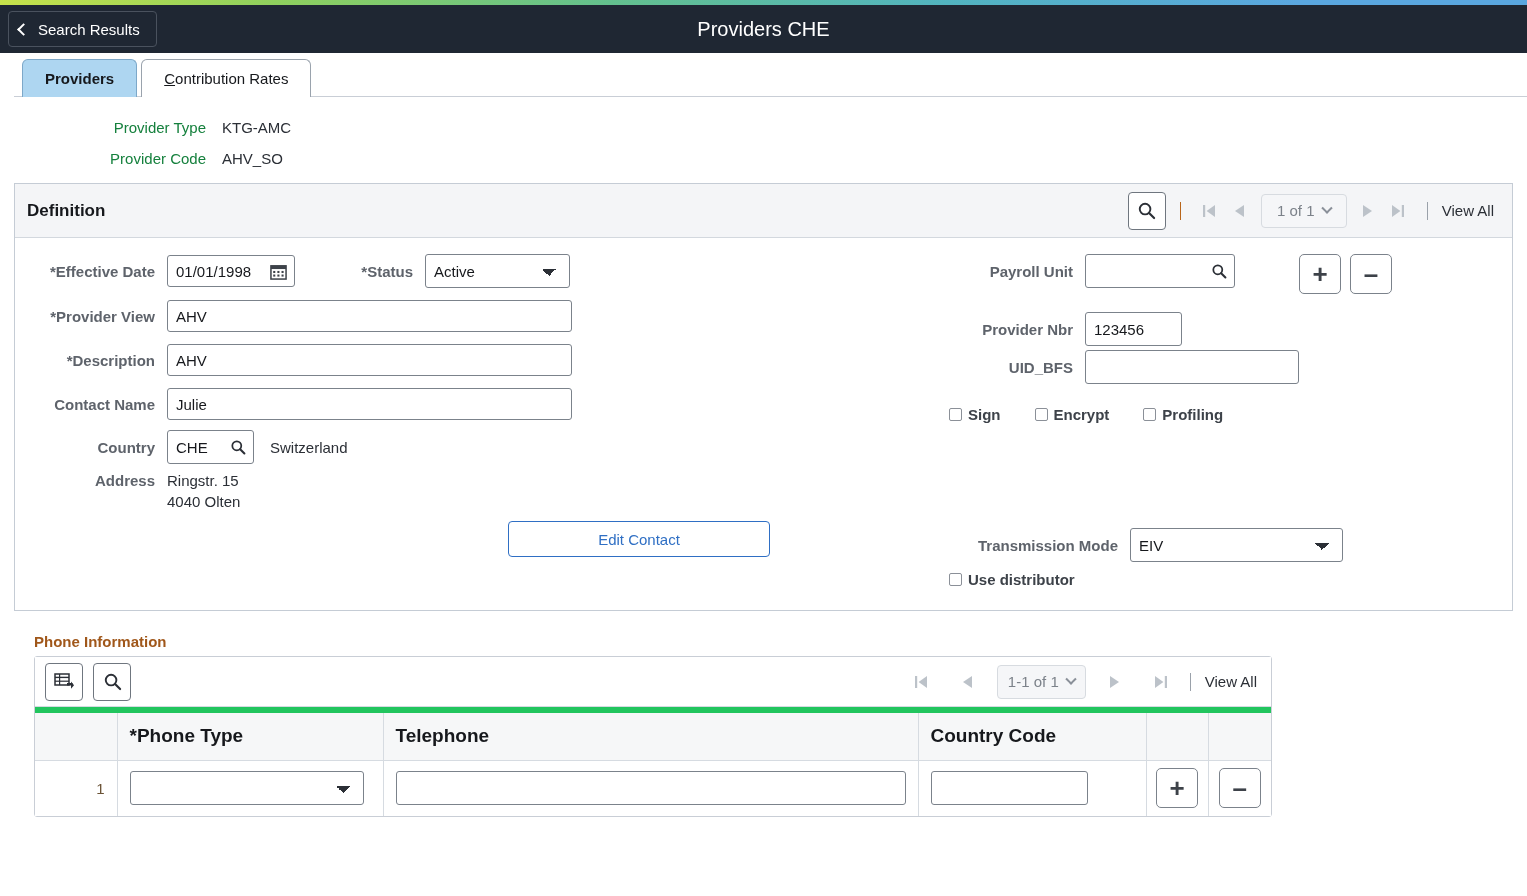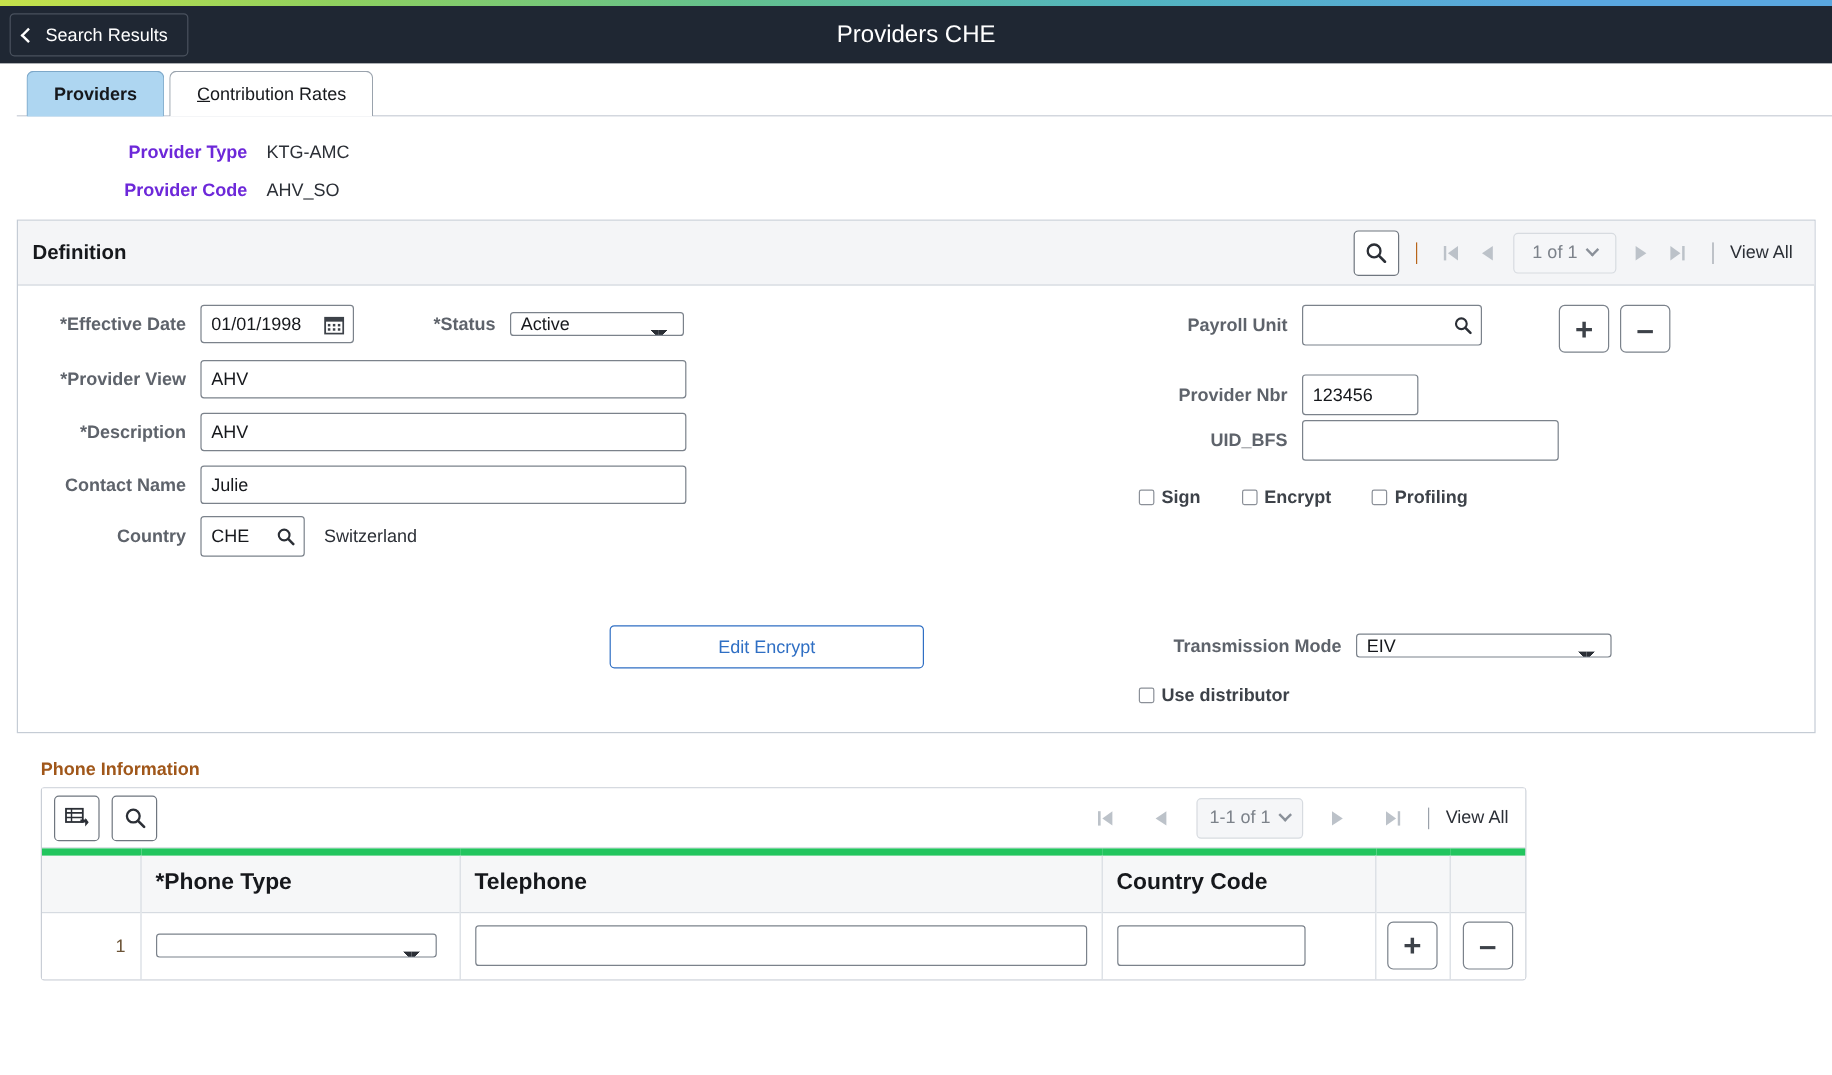--- a/index.html
+++ b/index.html
@@ -102,22 +102,22 @@
   .tf-row {
     display: flex;
     align-items: baseline;
     margin-bottom: 14px;
   }
   .tf-label {
     width: 222px;
     text-align: right;
     padding-right: 16px;
     font-size: 15px;
-    font-weight: bold;
-    color: #6d28d9;
+    font-weight: normal;
+    color: #15803d;
   }
   .tf-value {
     font-size: 15px;
     color: #2b2f36;
   }
 
   
   .panel {
     margin: 16px 14px 0 14px;
     border: 1px solid #c5ccd5;
@@ -224,21 +224,21 @@
     border: 1px solid #7b828b;
     border-radius: 3px;
     background: #ffffff;
     font-size: 15px;
     font-family: "Liberation Sans", sans-serif;
     color: #16181c;
     padding: 0 8px;
     outline: none;
   }
   .sel {
-    height: 20px;
+    height: 34px;
     border: 1px solid #7b828b;
     border-radius: 3px;
     background: #ffffff;
     font-size: 15px;
     font-family: "Liberation Sans", sans-serif;
     color: #16181c;
     padding: 0 8px;
     -webkit-appearance: none;
     appearance: none;
     outline: none;
@@ -499,22 +499,29 @@
         <span class="inp-icon">
           <svg width="16" height="16" viewBox="0 0 20 20">
             <circle cx="8.5" cy="8.5" r="5.6" fill="none" stroke="#2b2f36" stroke-width="2.2"></circle>
             <line x1="12.7" y1="12.7" x2="18" y2="18" stroke="#2b2f36" stroke-width="2.6" stroke-linecap="round"></line>
           </svg>
         </span>
       </span>
       <span class="static-val" style="margin-left:16px;">Switzerland</span>
     </div>
 
-
-    <button class="btn-outline" style="position:absolute; left:493px; top:283px;">Edit Encrypt</button>
+    <div class="frow" style="left:0; top:232px; align-items:flex-start;">
+      <div class="flabel" style="width:152px; line-height:21px;">Address</div>
+      <div class="addr-lines">
+        <div>Ringstr. 15</div>
+        <div>4040 Olten</div>
+      </div>
+    </div>
+
+    <button class="btn-outline" style="position:absolute; left:493px; top:283px;">Edit Contact</button>
 
     <div class="frow" style="left:930px; top:16px;">
       <div class="flabel" style="width:140px;">Payroll Unit</div>
       <span class="inp-wrap">
         <input class="inp" style="width: 150px; height: 34px; padding-right: 30px;" value="">
         <span class="inp-icon">
           <svg width="16" height="16" viewBox="0 0 20 20">
             <circle cx="8.5" cy="8.5" r="5.6" fill="none" stroke="#2b2f36" stroke-width="2.2"></circle>
             <line x1="12.7" y1="12.7" x2="18" y2="18" stroke="#2b2f36" stroke-width="2.6" stroke-linecap="round"></line>
           </svg>

